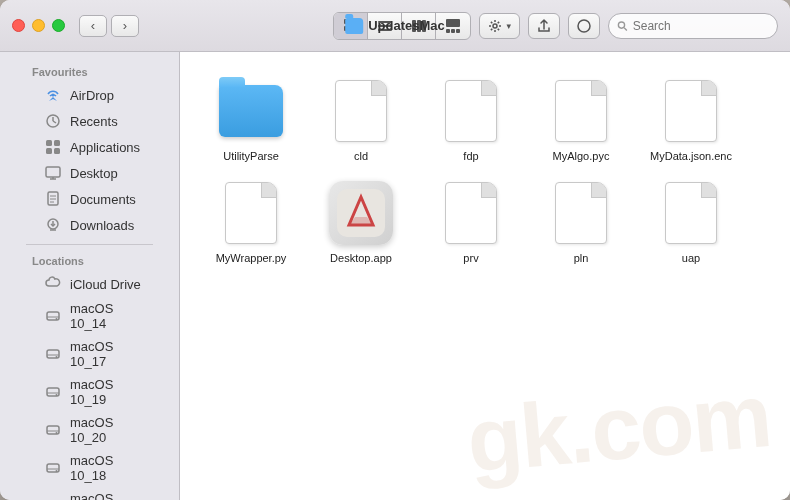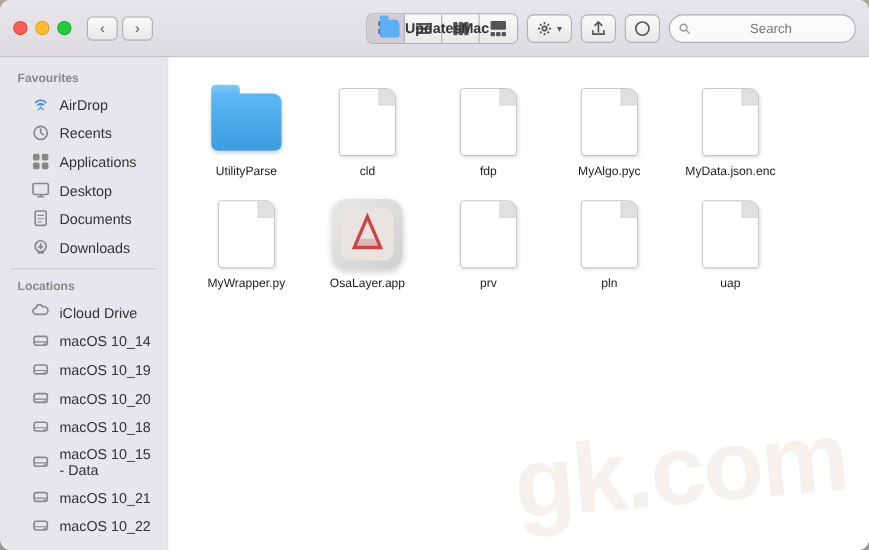--- a/index.html
+++ b/index.html
@@ -170,36 +170,35 @@
       gap: 5px;
     }
 
     .search-bar input {
       border: none;
       background: transparent;
       outline: none;
       font-size: 12px;
       color: #333;
       width: 100%;
-      text-align: center;
     }
 
     
     .content-area {
       display: flex;
       flex: 1;
       overflow: hidden;
     }
 
     
     .sidebar {
-      width: 153px;
+      width: 180px;
       background: rgba(230, 228, 235, 0.9);
       border-right: 1px solid #c0bec4;
-      padding: 10px 0;
+      padding: 10px 16px;
       overflow-y: auto;
       flex-shrink: 0;
     }
 
     .sidebar-section-header {
       font-size: 11px;
       font-weight: 700;
       color: #888;
       padding: 4px 16px 4px 16px;
       text-transform: none;
@@ -536,20 +535,30 @@
         <div class="sidebar-item-icon">
           <svg width="16" height="16" viewBox="0 0 16 16">
             <rect x="2" y="4" width="12" height="8" rx="2" stroke="#888" stroke-width="1.5" fill="none"></rect>
             <line x1="2" y1="9" x2="14" y2="9" stroke="#888" stroke-width="1"></line>
             <circle cx="11.5" cy="11" r="1" fill="#888"></circle>
           </svg>
         </div>
         <span class="sidebar-item-label">macOS 10_14</span>
       </div>
 
+      <div class="sidebar-item">
+        <div class="sidebar-item-icon">
+          <svg width="16" height="16" viewBox="0 0 16 16">
+            <rect x="2" y="4" width="12" height="8" rx="2" stroke="#888" stroke-width="1.5" fill="none"></rect>
+            <line x1="2" y1="9" x2="14" y2="9" stroke="#888" stroke-width="1"></line>
+            <circle cx="11.5" cy="11" r="1" fill="#888"></circle>
+          </svg>
+        </div>
+        <span class="sidebar-item-label">macOS 10_17</span>
+      </div>
 
       <div class="sidebar-item">
         <div class="sidebar-item-icon">
           <svg width="16" height="16" viewBox="0 0 16 16">
             <rect x="2" y="4" width="12" height="8" rx="2" stroke="#888" stroke-width="1.5" fill="none"></rect>
             <line x1="2" y1="9" x2="14" y2="9" stroke="#888" stroke-width="1"></line>
             <circle cx="11.5" cy="11" r="1" fill="#888"></circle>
           </svg>
         </div>
         <span class="sidebar-item-label">macOS 10_19</span>
@@ -660,21 +669,21 @@
         <div class="file-item">
           <div class="file-icon-wrapper">
             <div class="app-icon">
               <svg width="48" height="48" viewBox="0 0 48 48">
                 <rect width="48" height="48" rx="10" fill="#e8e5e0"></rect>
                 <path d="M24 8 L36 36 H12 Z" fill="none" stroke="#cc4444" stroke-width="3"></path>
                 <path d="M18 28 L30 28 L36 36 H12 Z" fill="rgba(200,80,80,0.3)"></path>
               </svg>
             </div>
           </div>
-          <span class="file-label">OsaLayer.app</span>
+          <span class="file-label">Desktop.app</span>
         </div>
 
 
         <div class="file-item">
           <div class="file-icon-wrapper">
             <div class="file-doc-icon"></div>
           </div>
           <span class="file-label">prv</span>
         </div>
 

